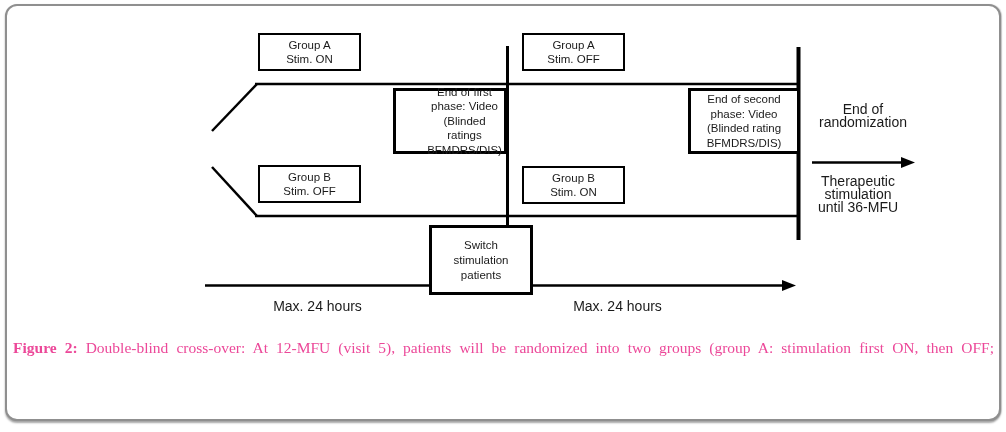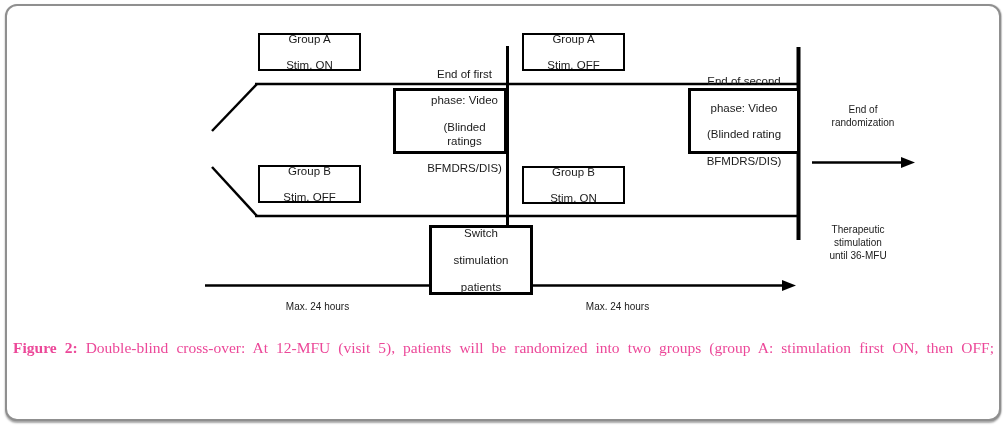--- a/index.html
+++ b/index.html
@@ -32,28 +32,27 @@
     position: absolute;
     background: #ffffff;
     border: 2.5px solid #000000;
     color: #1a1a1a;
     font-size: 11.5px;
     line-height: 14px;
     text-align: center;
     display: flex;
     flex-direction: column;
     justify-content: center;
-    gap: 12px;
   }
   .box.thick { border-width: 3px; }
   .box span { display: block; }
   .flabel {
     position: absolute;
     color: #1a1a1a;
-    font-size: 10px;
+    font-size: 14px;
     line-height: 13px;
     text-align: center;
   }
   .flabel span { display: block; }
   .caption {
     position: absolute;
     left: 13px; top: 337px;
     width: 981px;
     font-family: "Liberation Serif", serif;
     font-size: 15.5px;
@@ -124,21 +123,21 @@
     <span>Switch</span>
     <span>stimulation</span>
     <span>patients</span>
   </div>
 
   <div class="flabel" style="left:808px; top:103px; width:110px;">
     <span>End of</span>
     <span>randomization</span>
   </div>
 
-  <div class="flabel" style="left:803px; top:175px; width:110px;margin-top:48px;">
+  <div class="flabel" style="left:803px; top:175px; width:110px;">
     <span>Therapeutic</span>
     <span>stimulation</span>
     <span>until 36-MFU</span>
   </div>
 
   <div class="flabel" style="left:255px; top:300px; width:125px;">
     <span>Max. 24 hours</span>
   </div>
 
   <div class="flabel" style="left:555px; top:300px; width:125px;">

